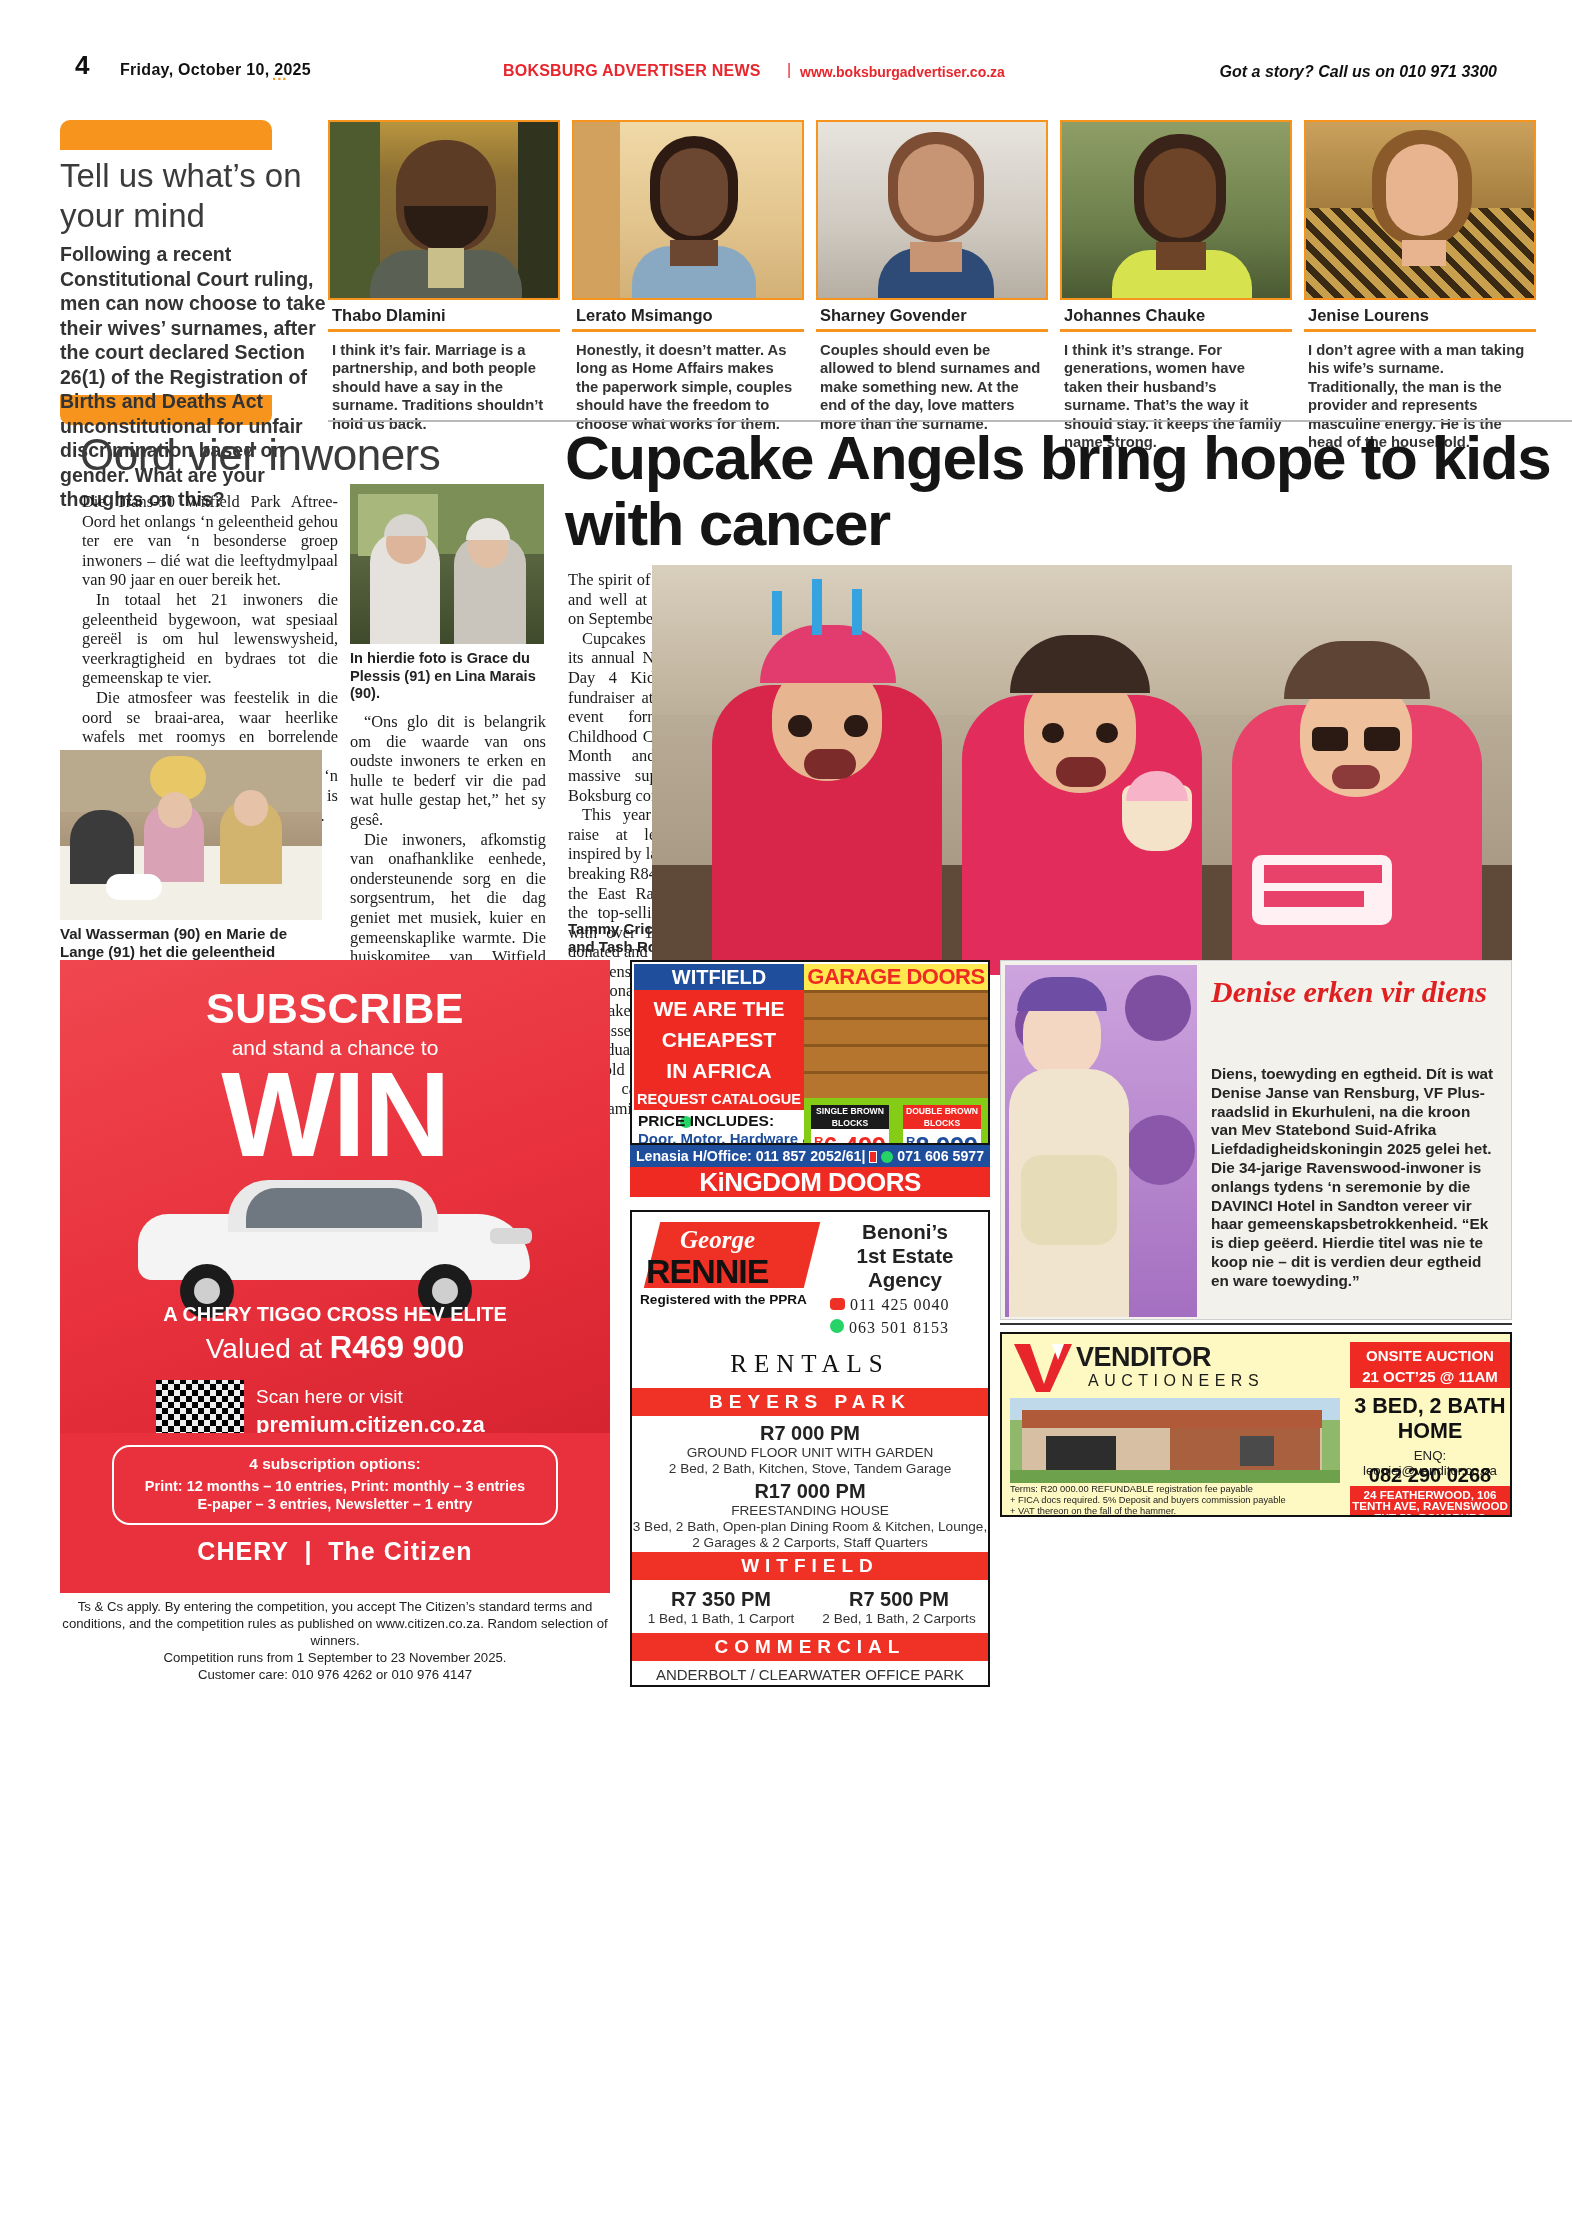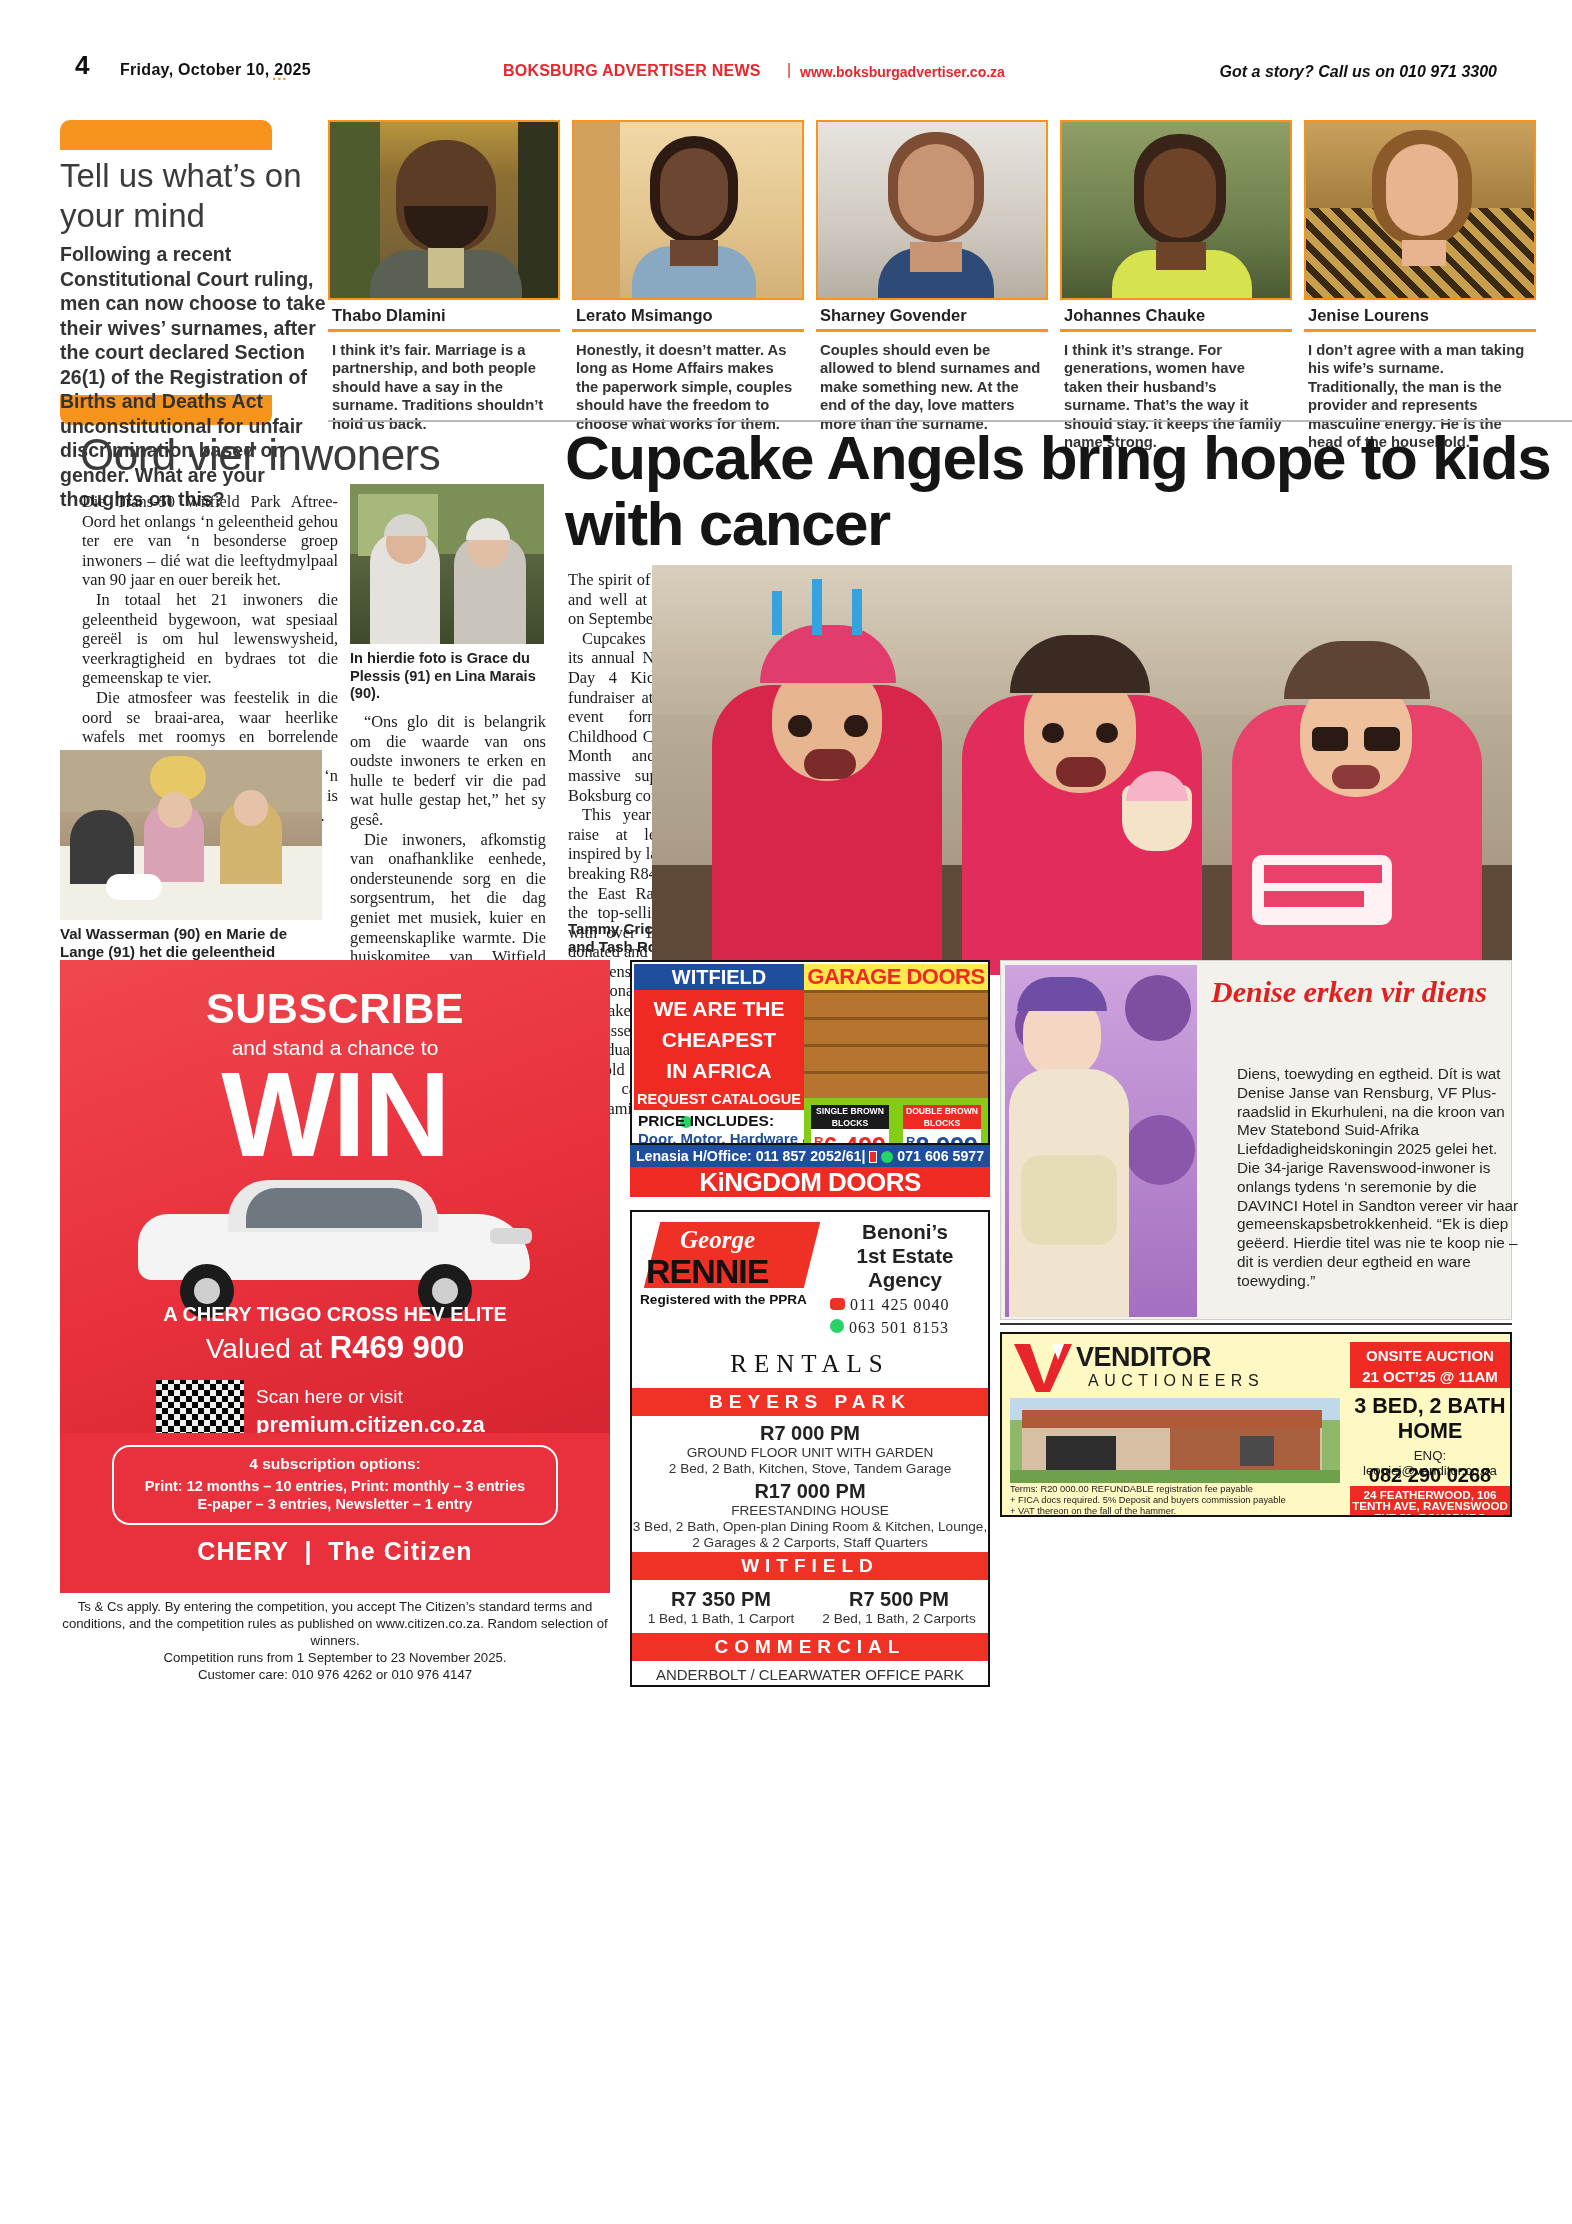--- a/index.html
+++ b/index.html
@@ -114,21 +114,21 @@
   .rn-band { position: absolute; width: 356px; height: 28px; background:#f03226; color:#fff; text-align:center; font-size: 19px; font-weight: bold; letter-spacing: 6px; line-height: 28px;}
   .rn-price { text-align:center; font-size: 20px; font-weight: bold; color:#222;}
   .rn-desc { text-align:center; font-size: 13.6px; color:#333; line-height: 16px;}
   .rn-two { position: absolute; width: 356px; display:flex; }
   .rn-two > div { flex: 1; text-align:center; }
 
   
   .den { position: absolute; left: 940px; top: 0px; width: 512px; height: 360px; background:#f2f1ec; border: 1px solid #cfcfcf;}
   .den-img { position: absolute; left: 4px; top: 4px; width: 192px; height: 352px; overflow:hidden;}
   .den-head { position: absolute; left: 210px; top: 10px; width: 290px; font-family:"Liberation Serif",serif; font-style: italic; font-weight: bold; font-size: 30px; line-height: 42px; color:#e02020;}
-  .den-body { position: absolute; left: 210px; top: 104px; width: 286px; font-size: 15.3px; line-height: 18.8px; font-weight: normal; color:#262626;margin-left:26px;}
+  .den-body { position: absolute; left: 210px; top: 104px; width: 286px; font-size: 15.3px; line-height: 18.8px; font-weight: bold; color:#262626;}
 
   
   .vd { position: absolute; left: 940px; top: 372px; width: 512px; height: 185px; border: 2px solid #111; background:#fef9c3; overflow:hidden;}
   .vd-logo { position: absolute; left: 8px; top: 8px; font-size: 27px; font-weight: bold; color:#1b1b1b; letter-spacing:-.5px;}
   .vd-auct { position: absolute; left: 86px; top: 38px; font-size: 16px; color:#1b1b1b; letter-spacing: 5.5px;}
   .vd-mark { position: absolute; left: 10px; top: 8px; width: 62px; height: 52px; }
   .vd-img { position: absolute; left: 8px; top: 64px; width: 330px; height: 85px; overflow:hidden;}
   .vd-terms { position: absolute; left: 8px; top: 150px; width: 340px; font-size: 9.3px; line-height: 11px; color:#222;}
   .vd-red1 { position: absolute; left: 348px; top: 8px; width: 160px; height: 46px; background:#ee2a22; color:#fff; text-align:center; font-size: 15px; font-weight:bold; line-height: 21px; padding-top: 3px;}
   .vd-beds { position: absolute; left: 348px; top: 60px; width: 160px; text-align:center; font-size: 21.5px; font-weight: bold; color:#111; line-height: 25px;}

